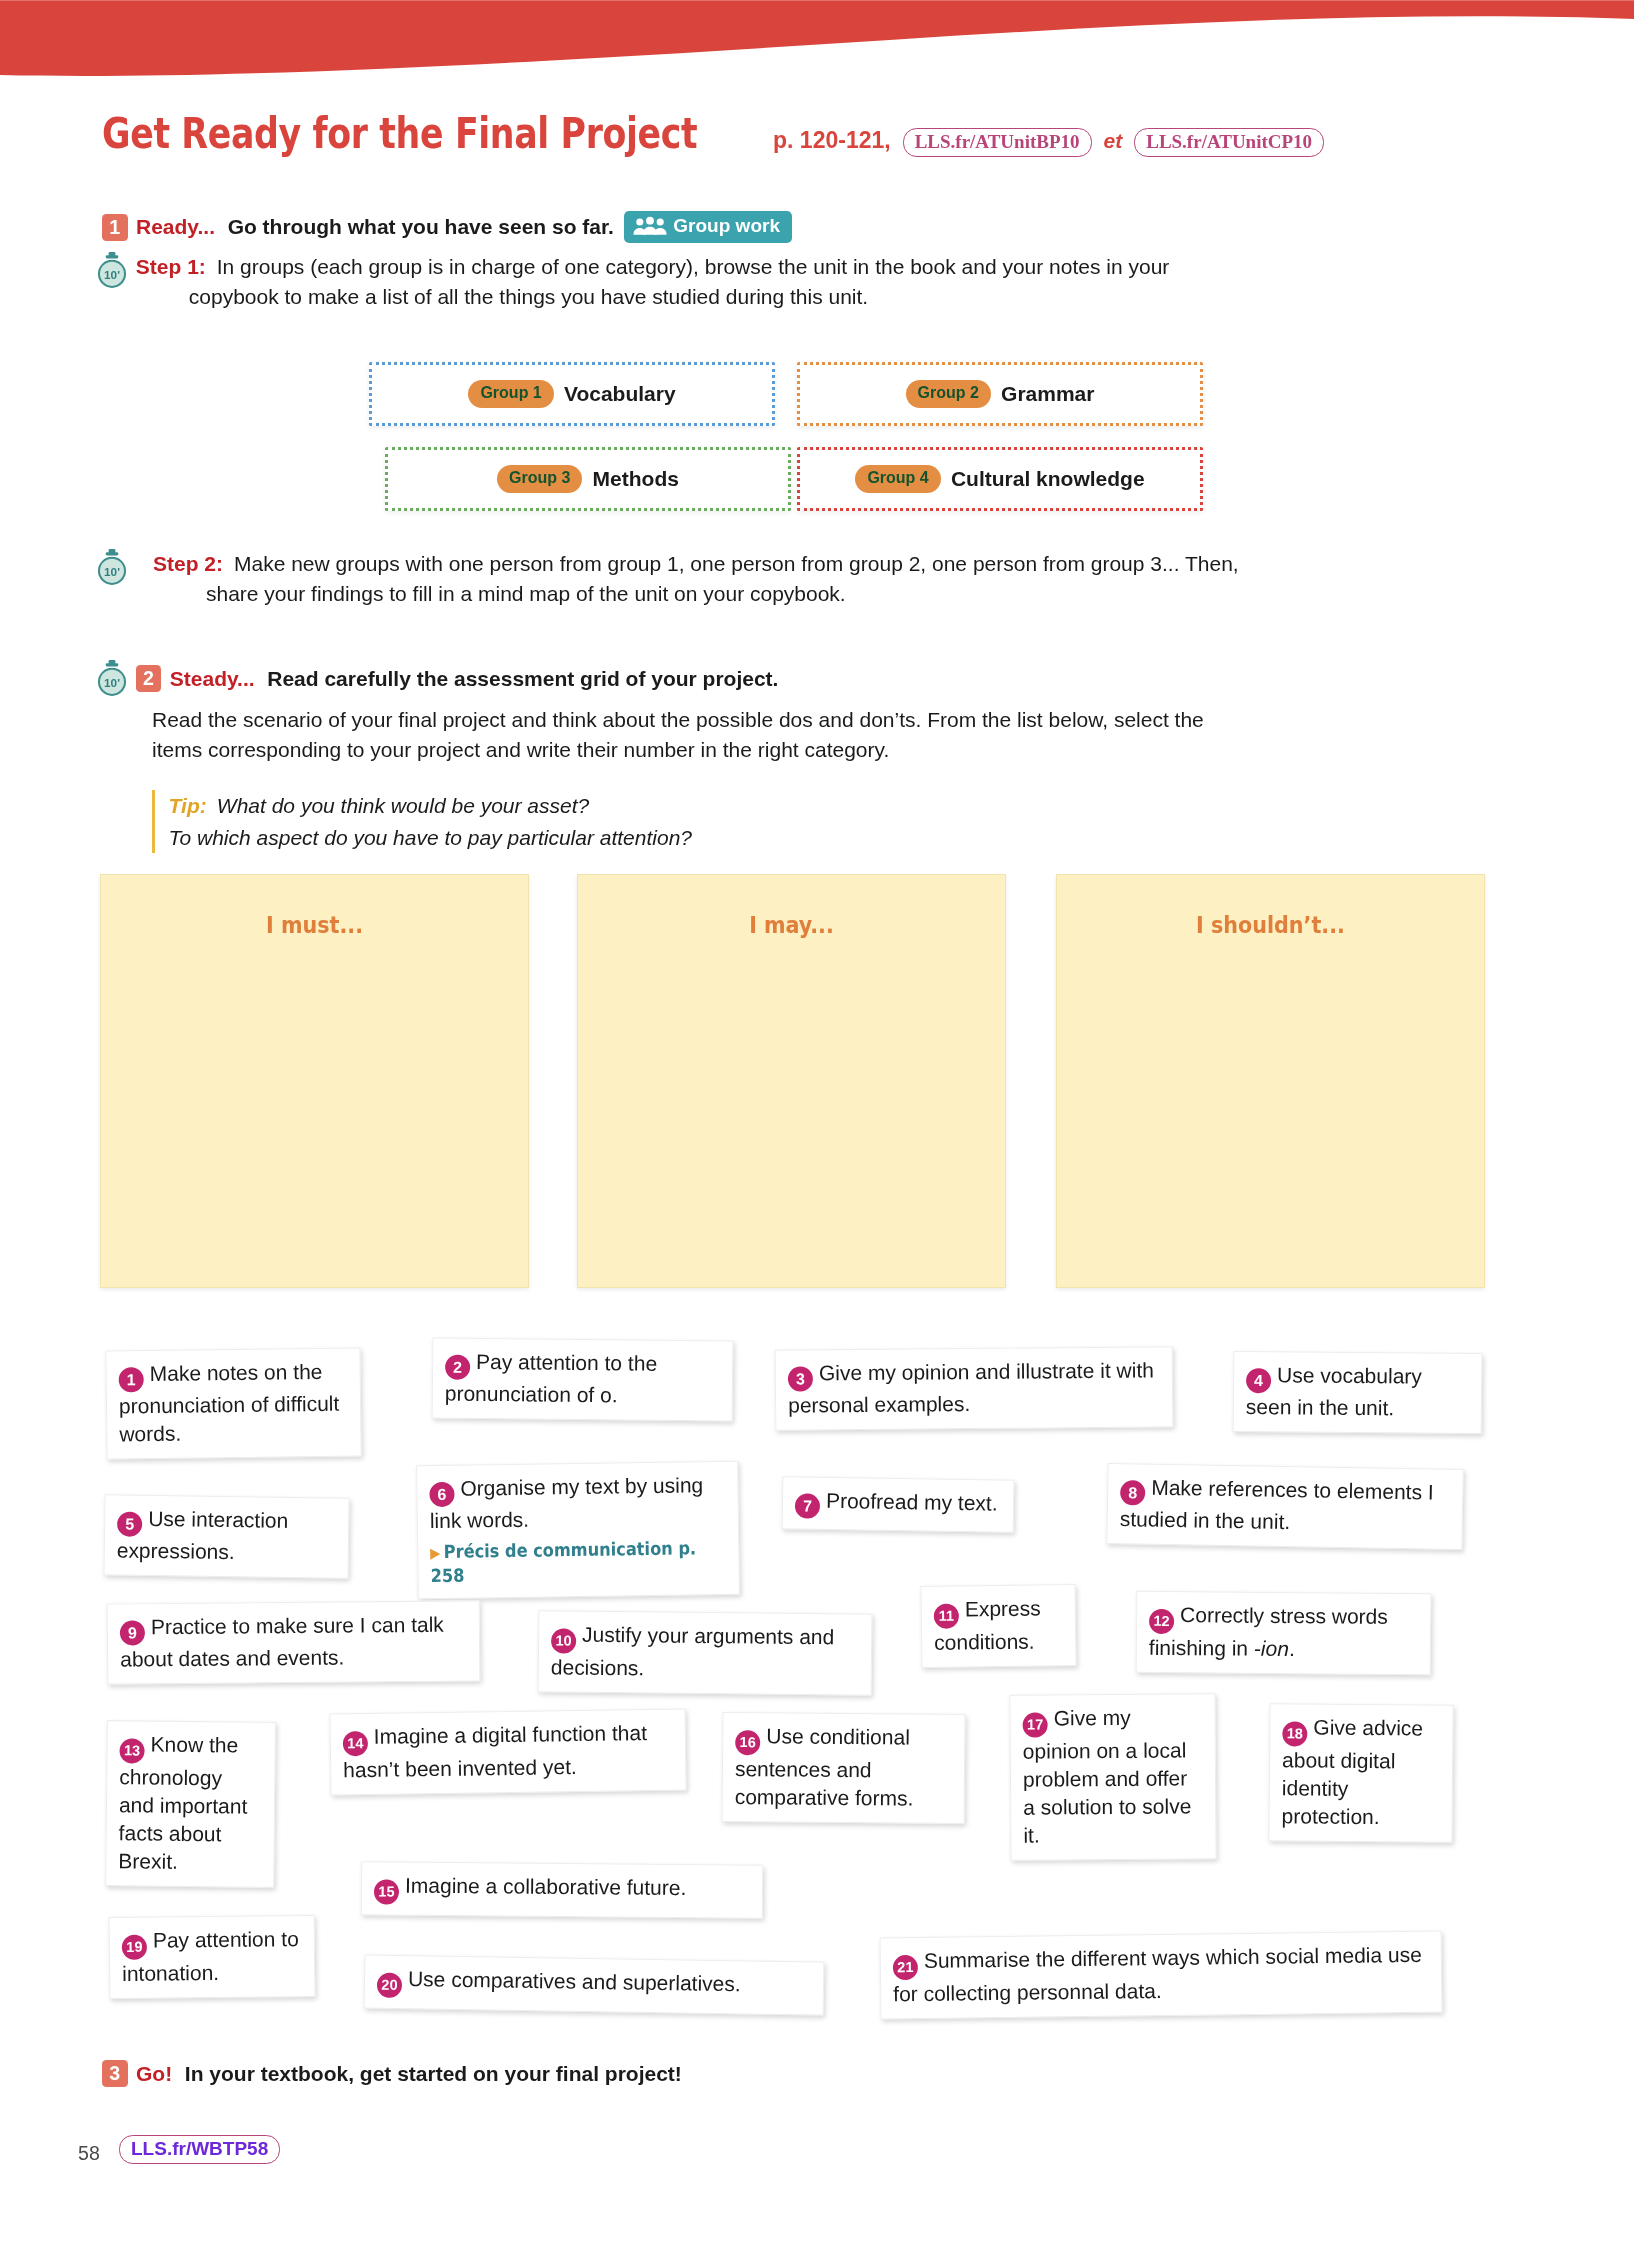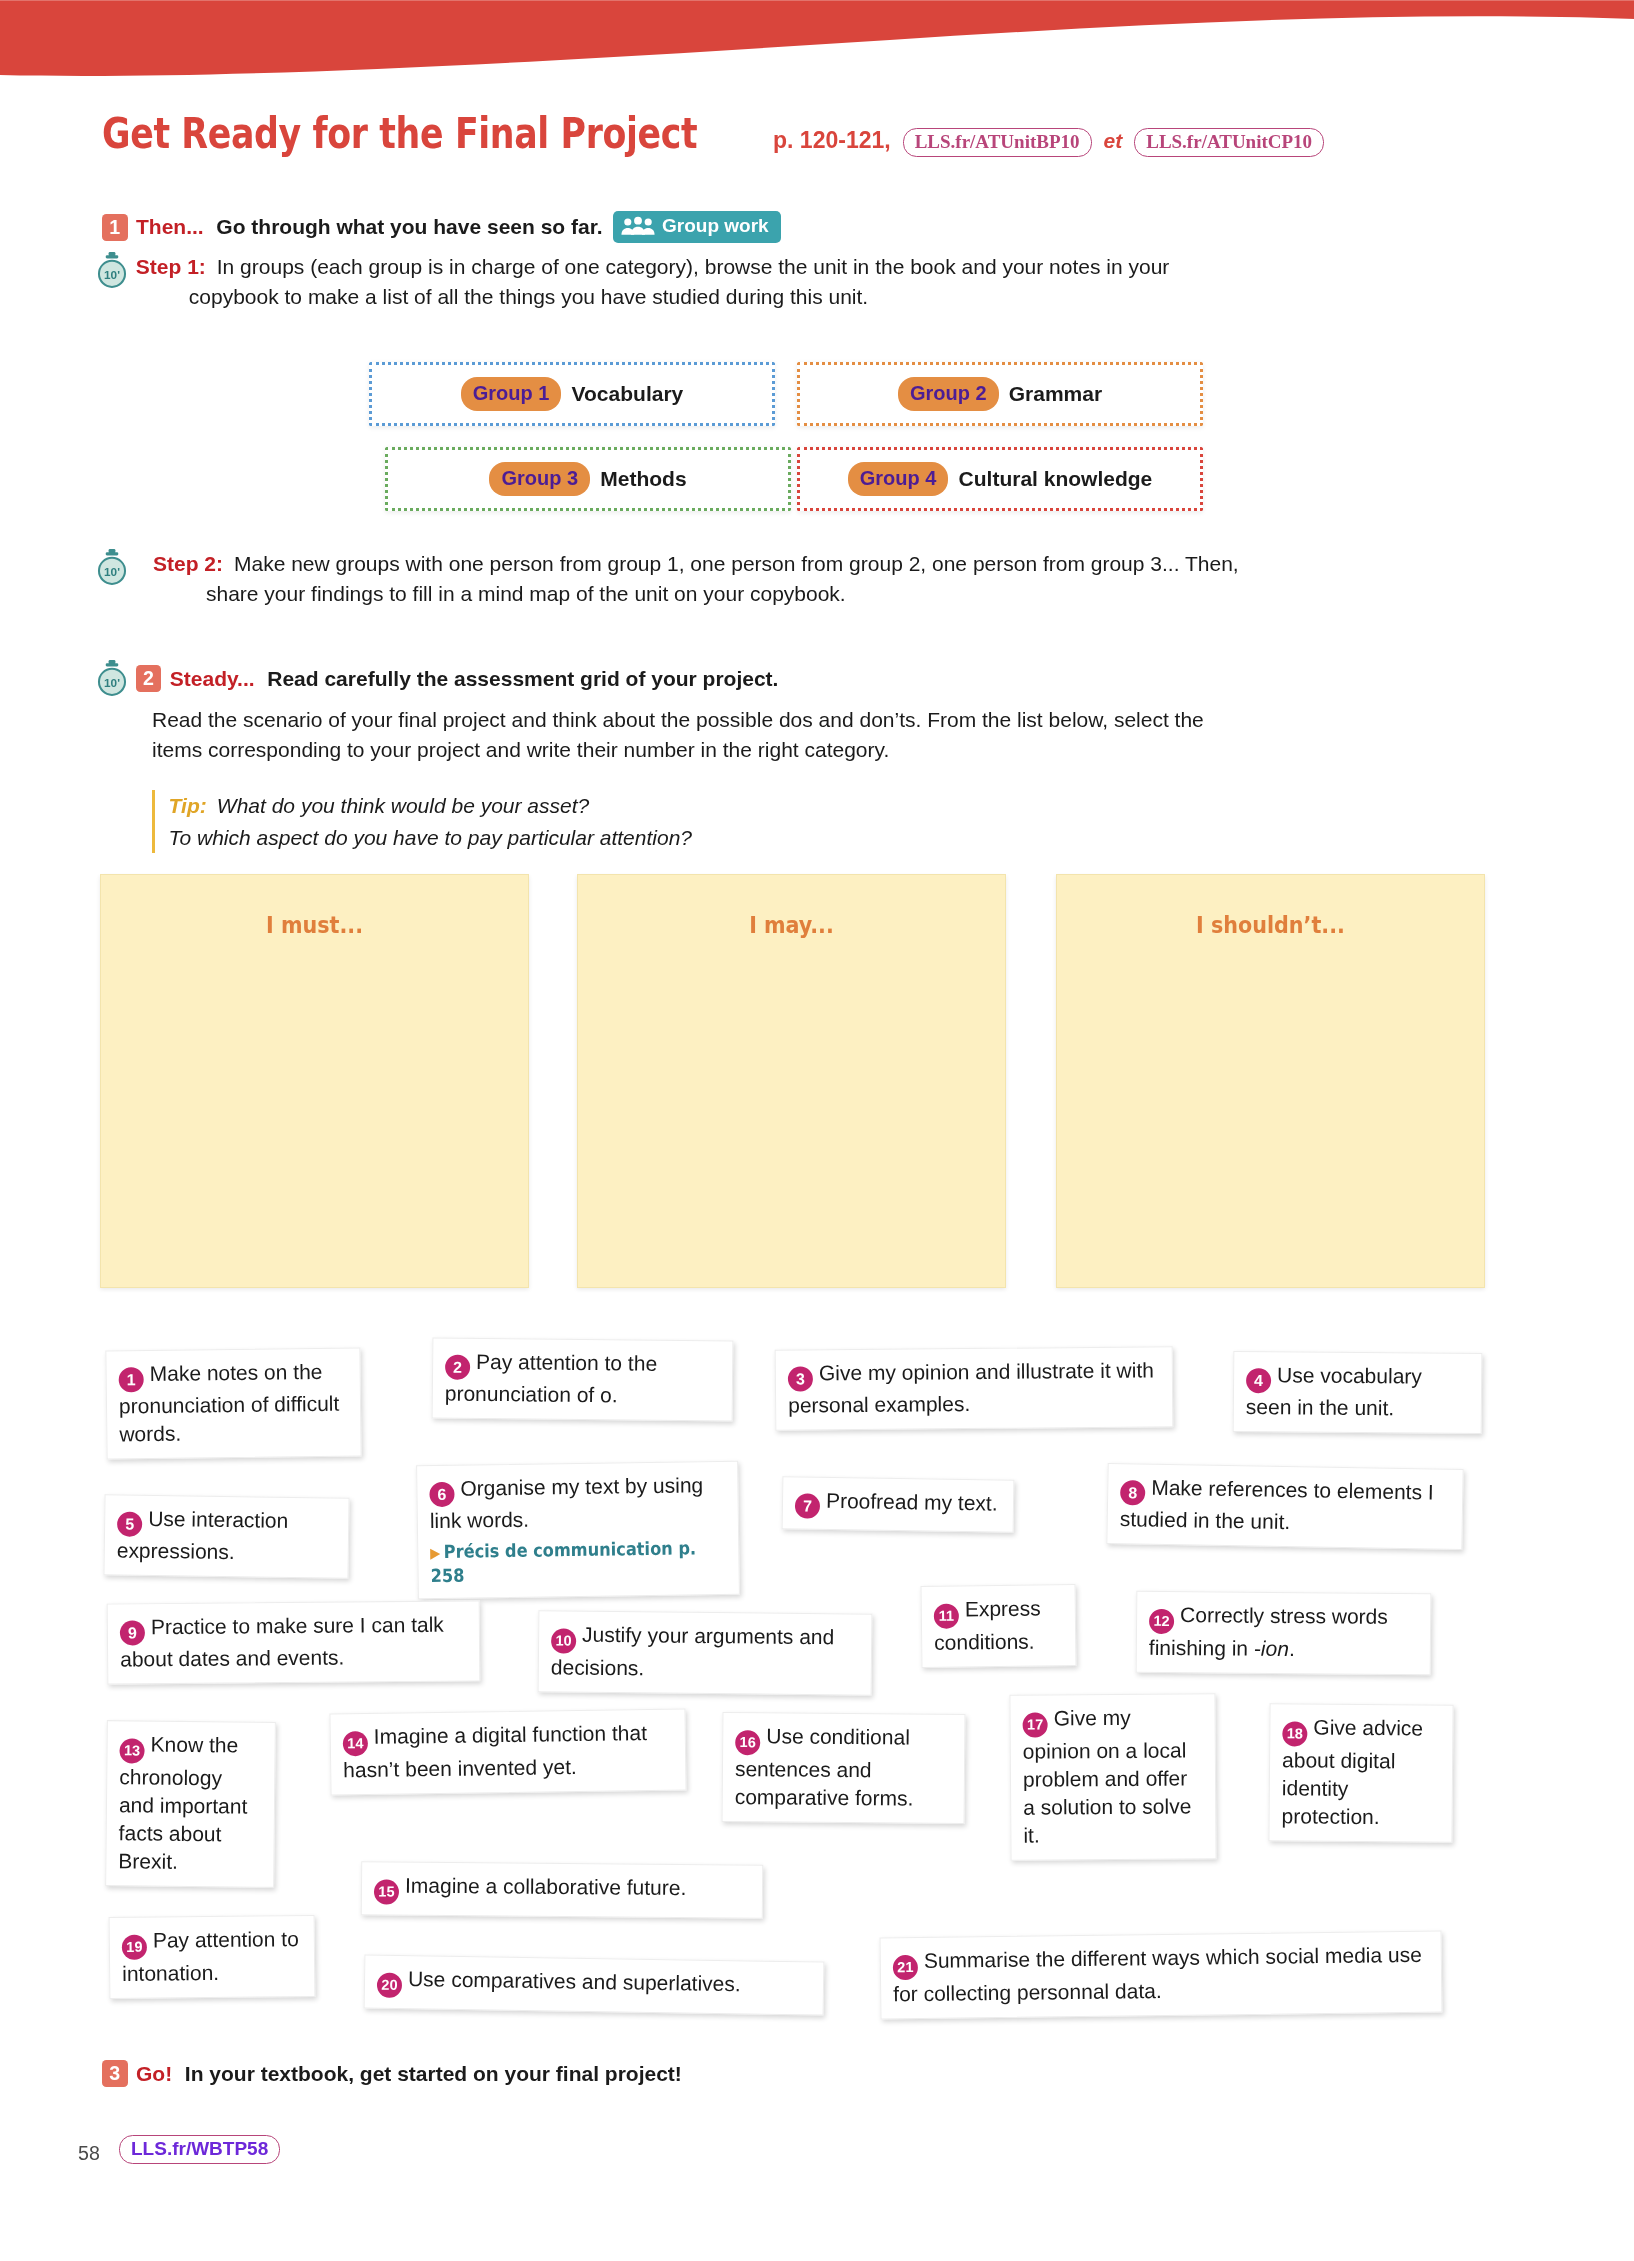--- a/index.html
+++ b/index.html
@@ -67,21 +67,21 @@
   .body-txt{ font-size:21px; color:#1b1b1b; line-height:1.42; }
   .step-kw{ color:#c32026; font-weight:bold; }
 
   
   .gbox{
     position:absolute; border:3.4px dotted; border-radius:2.6px;
     display:flex; align-items:center; justify-content:center; gap:10.2px;
     box-shadow:0 1.7px 5.1px rgba(0,0,0,.07);
   }
   .gbox .pill{
-    background:#e48e43; color:#4c1d95; font-weight:bold; font-size:20px;
+    background:#e48e43; color:#14532d; font-weight:bold; font-size:16px;
     border-radius:16px; padding:4.3px 12px 6px; white-space:nowrap;
   }
   .gbox .gl{ font-size:21px; font-weight:bold; color:#1b1b1b; white-space:nowrap; }
 
   
   .tip{
     position:absolute; border-left:3.4px solid #edb93c; padding-left:13.6px;
     font-style:italic; font-size:21px; color:#1b1b1b; line-height:1.5;
   }
   .tip b{ color:#e0a526; font-weight:bold; font-style:italic; }
@@ -142,21 +142,21 @@
     <span class="main-title">Get Ready for the Final Project</span>
     <span class="title-pages">p. 120-121,</span>
     <span class="code-badge">LLS.fr/ATUnitBP10</span>
     <span class="et">et</span>
     <span class="code-badge">LLS.fr/ATUnitCP10</span>
   </div>
 
   <div class="row" style="left:102px; top:211px;">
     <span class="ex-num">1</span>
     <span class="ex-head">
-      <span class="ex-kw">Then...</span>
+      <span class="ex-kw">Ready...</span>
       <span style="margin-left:6.8px;">Go through what you have seen so far.</span>
     </span>
     <span class="gw-badge">
       <svg width="34" height="20.4" viewBox="0 0 40 24">
         <circle cx="8" cy="7" r="4.2" fill="#fff"></circle>
         <path d="M0.5,22 C0.5,16.5 4,14 8,14 C12,14 15.5,16.5 15.5,22 Z" fill="#fff"></path>
         <circle cx="20" cy="5.5" r="4.6" fill="#fff"></circle>
         <path d="M11.8,22 C11.8,15.5 15.6,12.6 20,12.6 C24.4,12.6 28.2,15.5 28.2,22 Z" fill="#fff"></path>
         <circle cx="32" cy="7" r="4.2" fill="#fff"></circle>
         <path d="M24.5,22 C24.5,16.5 28,14 32,14 C36,14 39.5,16.5 39.5,22 Z" fill="#fff"></path>

